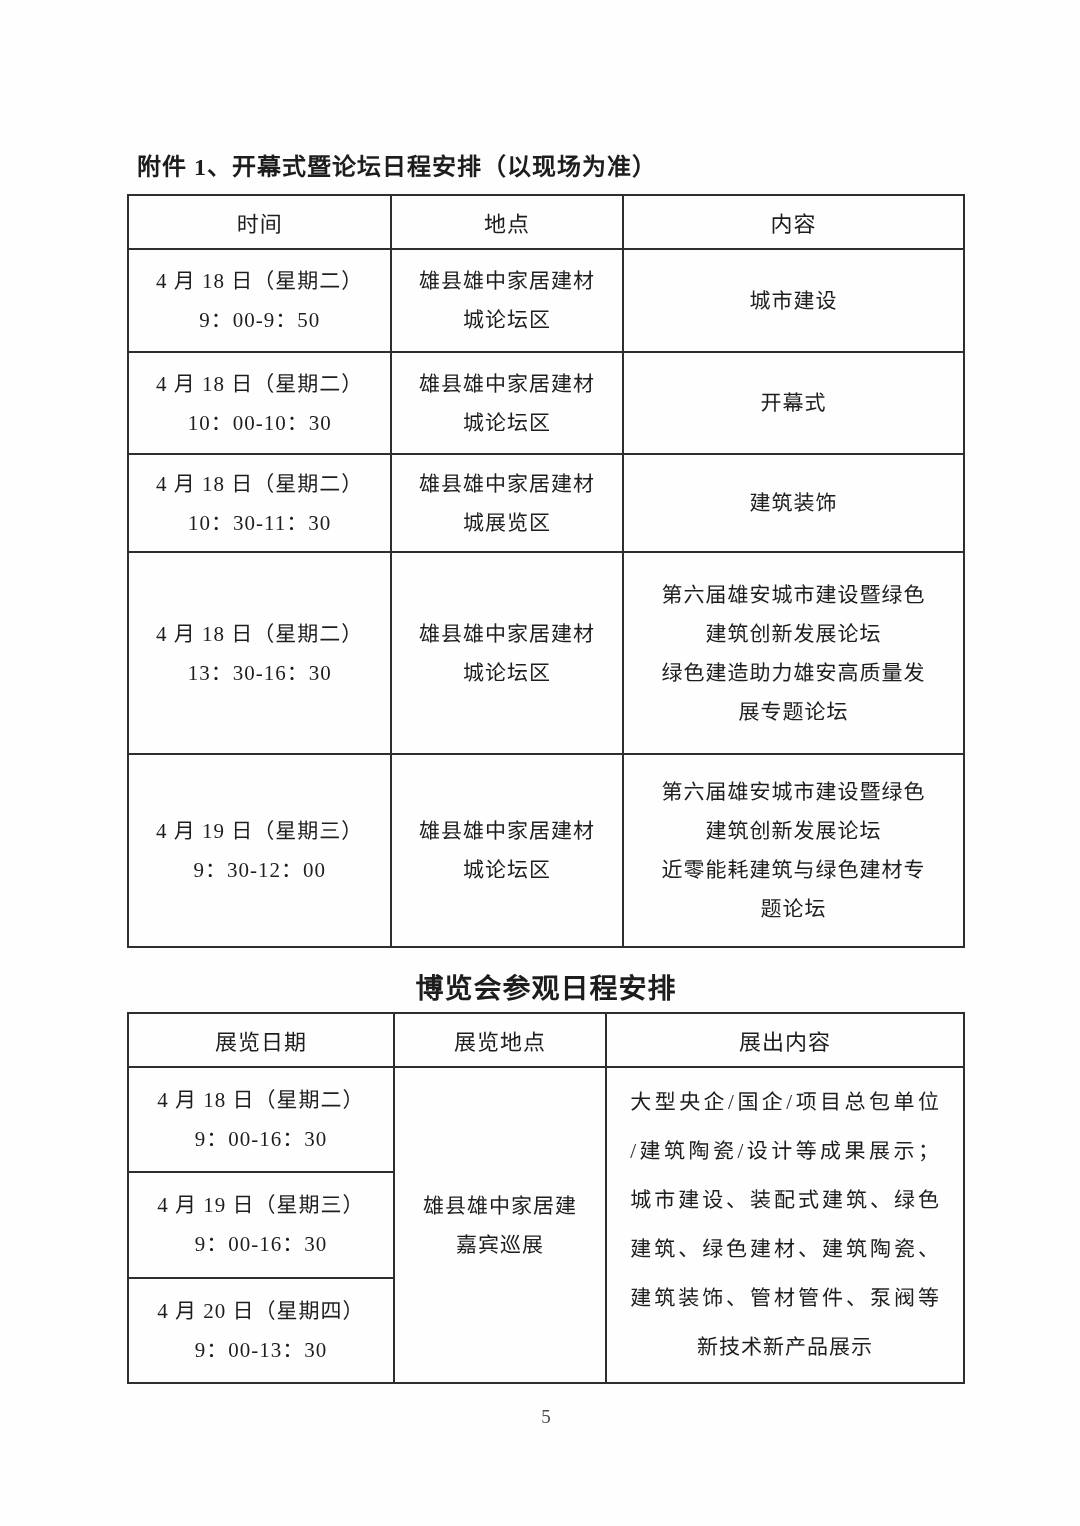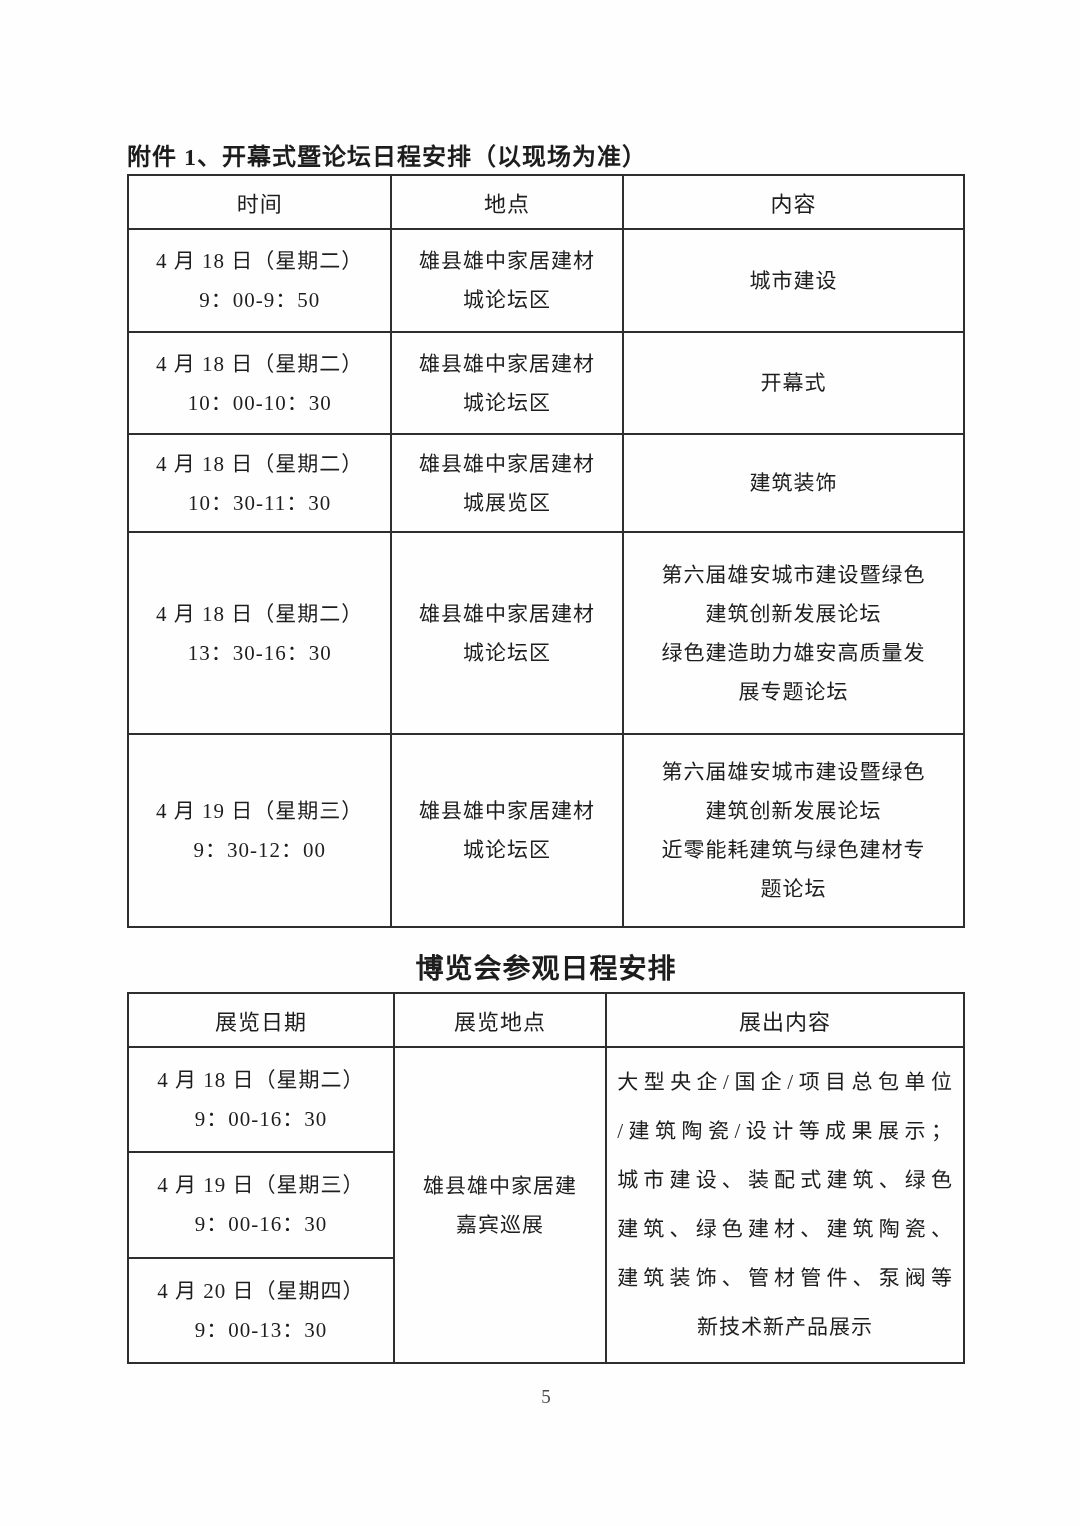--- a/index.html
+++ b/index.html
@@ -12,21 +12,21 @@
     color: #1d1d1d;
     overflow: hidden;
   }
   .doc {
     position: absolute;
     left: 127px;
     top: 140px;
     width: 838px;
   }
   .title {
-    margin: 0;
+    margin: 10px;
     font-size: 24px;
     font-weight: bold;
     letter-spacing: 1px;
     line-height: 34px;
   }
   .subtitle {
     margin: 20px 0 6px 0;
     text-align: center;
     font-size: 24px;
     font-weight: bold;
@@ -34,21 +34,21 @@
     line-height: 34px;
   }
   .subtitle .gap { display: inline-block; width: 44px; }
   table.tbl {
     width: 100%;
     border-collapse: collapse;
     table-layout: fixed;
   }
   table.tbl td, table.tbl th {
     border: 2px solid #2e2e2e;
-    padding: 0 10px;
+    padding: 0 23px;
     font-size: 21px;
     font-weight: normal;
     text-align: center;
     vertical-align: middle;
     letter-spacing: 1px;
   }
   table.tbl th { font-size: 22px; height: 52px; }
   .ln { margin: 11px 0; line-height: 28px; }
   tr.r-std  td { height: 100px; }
   tr.r-1    td { height: 101px; }

